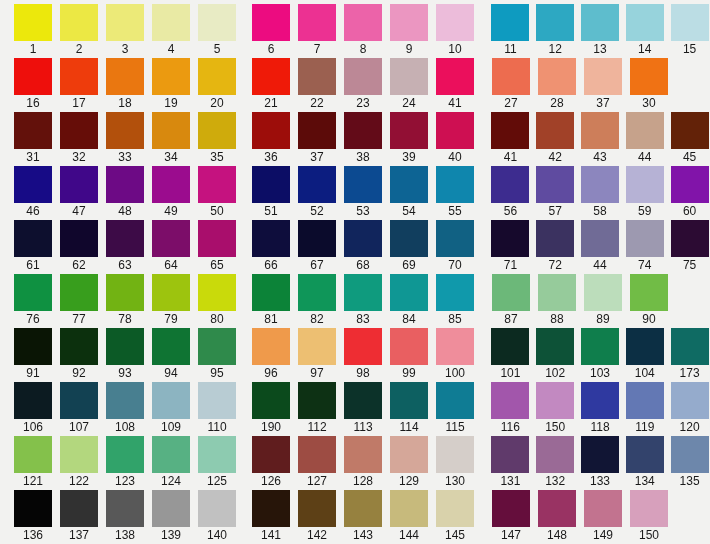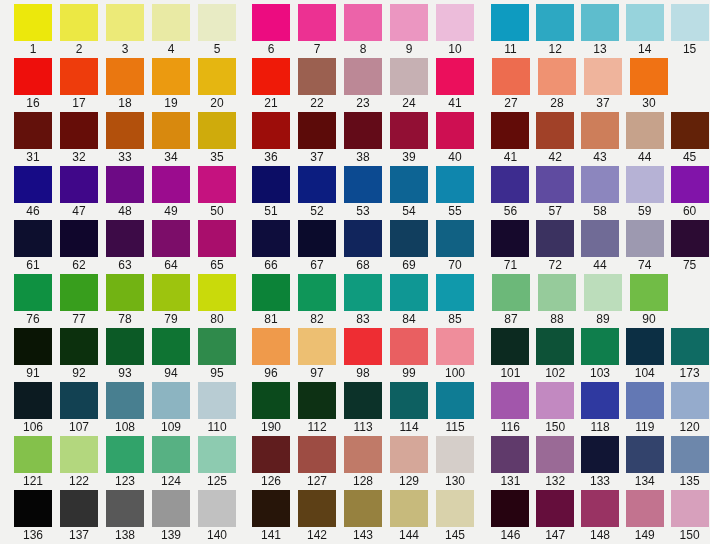--- a/index.html
+++ b/index.html
@@ -700,24 +700,20 @@
             <span class="swatch-chip" style="background-color: rgb(51, 67, 108);"></span>
             <span class="swatch-label">134</span>
           </div>
           <div class="swatch-cell">
             <span class="swatch-chip" style="background-color: rgb(109, 135, 171);"></span>
             <span class="swatch-label">135</span>
           </div>
         </div>
         <div class="swatch-row">
           <div class="swatch-cell">
-            <span class="swatch-chip" style="background-color: rgb(38, 3, 16);"></span>
-            <span class="swatch-label">146</span>
-          </div>
-          <div class="swatch-cell">
             <span class="swatch-chip" style="background-color: rgb(101, 14, 60);"></span>
             <span class="swatch-label">147</span>
           </div>
           <div class="swatch-cell">
             <span class="swatch-chip" style="background-color: rgb(153, 51, 99);"></span>
             <span class="swatch-label">148</span>
           </div>
           <div class="swatch-cell">
             <span class="swatch-chip" style="background-color: rgb(194, 115, 143);"></span>
             <span class="swatch-label">149</span>

